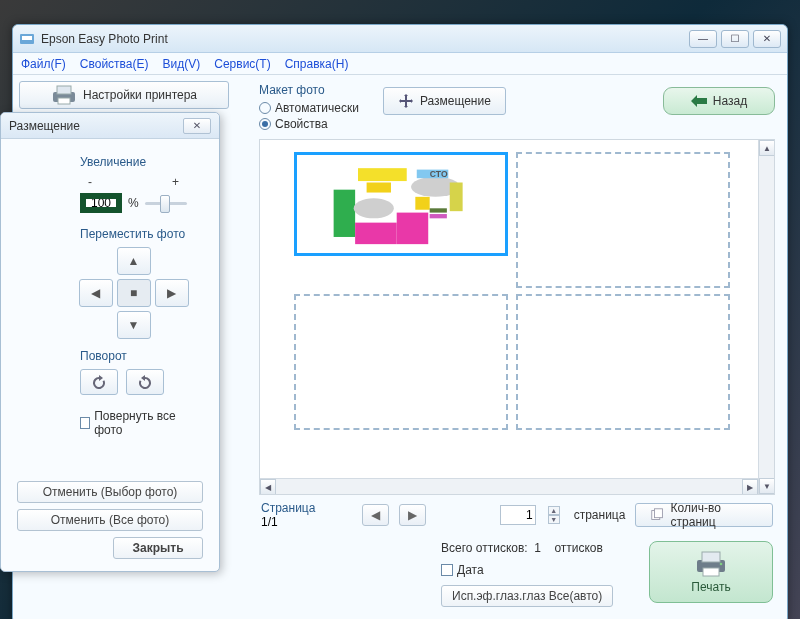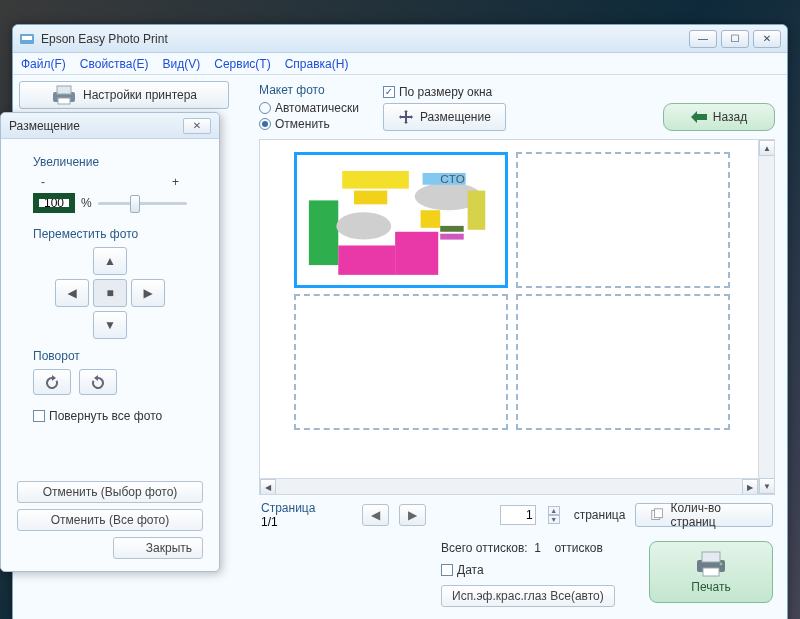--- a/index.html
+++ b/index.html
@@ -59,21 +59,21 @@
   .printbtn { width:124px; height:62px; border:1px solid #7fbf95; border-radius:8px;
     background:linear-gradient(#e3f4e9,#c3e6cf); display:flex; flex-direction:column; align-items:center; justify-content:center; gap:2px; color:#2a5a3a;}
   
   .panel { position:absolute; left:0px; top:112px; width:220px; height:460px;
     background:#f9fcff; border:1px solid #a8bfd4; border-radius:5px; box-shadow:2px 2px 10px rgba(0,0,0,.25);
     display:flex; flex-direction:column; }
   .panel-title { height:26px; background:linear-gradient(#eef5fb,#dbe8f5); border-bottom:1px solid #c3d3e2;
     display:flex; align-items:center; padding:0 8px; border-radius:5px 5px 0 0; color:#333;}
   .panel-title .closebox { margin-left:auto; width:28px; height:16px; border:1px solid #b0c2d4; border-radius:2px;
     background:linear-gradient(#fff,#e6edf5); display:flex; align-items:center; justify-content:center; font-size:10px; color:#556;}
-  .panel-body { flex:1; padding:10px 32px; color:#333;}
+  .panel-body { flex:1; padding:10px 32px; color:#333;margin-left:47px;}
   .section-label { color:#2a5a8a; margin:6px 0;}
   .zoom-signs{display:flex;justify-content:space-between;padding:0 8px;font-size:14px;color:#444;}
   .zoom-row { display:flex; align-items:center; gap:6px; margin:4px 0 14px;}
   .zoominput { width:42px; height:20px; border:6px solid #14532d; text-align:center;}
   .slider { flex:1; height:20px; position:relative;}
   .slider-track{position:absolute;left:0;right:0;top:9px;height:3px;background:#c8d2dd;border-radius:2px;}
   .slider-thumb{position:absolute;top:2px;left:36%;width:10px;height:18px;background:linear-gradient(#fff,#dce6ef);border:1px solid #9cb0c4;border-radius:2px;}
   .dpad { display:grid; grid-template-columns:34px 34px 34px; grid-template-rows:28px 28px 28px;
     gap:4px; justify-content:center; margin:4px 0 10px;}
   .dpad .padbtn { border:1px solid #a8bfd4; border-radius:3px; background:linear-gradient(#fff,#e9f0f7);
@@ -130,49 +130,45 @@
 
       <div class="topopts">
         <div>
           <div class="grouplabel">Макет фото</div>
           <div class="radio-row">
             <span class="radio"></span>
             <span>Автоматически</span>
           </div>
           <div class="radio-row">
             <span class="radio sel"></span>
-            <span>Отменить</span>
+            <span>Свойства</span>
           </div>
         </div>
 
         <div style="flex:1;">
-          <div class="radio-row">
-            <span class="chk sel"></span>
-            <span>По размеру окна</span>
-          </div>
           <div class="btnrow">
             <div class="button">
               <svg width="16" height="16" viewBox="0 0 16 16">
                   <path d="M8 1l2 2H9v4h4V6l2 2-2 2V9H9v4h1l-2 2-2-2h1V9H3v1L1 8l2-2v1h4V3H6z" fill="#557"></path>
                 </svg>
               <span>Размещение</span>
             </div>
             <div class="button green" style="margin-left:auto; width:112px;border-radius:9px;">
               <svg width="16" height="12" viewBox="0 0 16 12">
                   <path d="M0 6l6-6v3h10v6H6v3z" fill="#2a7a45"></path>
                 </svg>
               <span>Назад</span>
             </div>
           </div>
         </div>
       </div>
 
       <div class="previewpane">
         <div class="page">
-          <div class="slot sel" style="left:0;top:0;width:214px;height:136px;">
+          <div class="slot sel" style="left:0;top:0;width:214px;height:104px;font-weight:bold;">
             <div class="thumb">
               <svg class="mapimg" viewBox="0 0 200 120">
                 <rect x="0" y="0" width="200" height="120" fill="#fff"></rect>
                 <rect x="6" y="40" width="30" height="66" fill="#2fae4e"></rect>
                 <rect x="36" y="86" width="58" height="30" fill="#e938a8"></rect>
                 <rect x="94" y="72" width="44" height="44" fill="#e938a8"></rect>
                 <rect x="40" y="10" width="68" height="18" fill="#f4e02a"></rect>
                 <rect x="52" y="30" width="34" height="14" fill="#f2d11a"></rect>
                 <ellipse cx="62" cy="66" rx="28" ry="14" fill="#cfcfcf"></ellipse>
                 <ellipse cx="148" cy="36" rx="34" ry="14" fill="#cfcfcf"></ellipse>
@@ -228,21 +224,21 @@
           <div>
             <span>Всего оттисков:</span>
             &nbsp;<span>1</span>
             &nbsp;&nbsp;&nbsp;<span>оттисков</span>
           </div>
           <div class="radio-row">
             <span class="chk"></span>
             <span>Дата</span>
           </div>
           <div class="smallbtn">
-            <span>Исп.эф.крас.глаз Все(авто)</span>
+            <span>Исп.эф.глаз.глаз Все(авто)</span>
           </div>
         </div>
         <div class="printbtn">
           <svg width="34" height="28" viewBox="0 0 34 28">
               <rect x="3" y="10" width="28" height="12" rx="2" fill="#6e7d8a"></rect>
               <rect x="8" y="2" width="18" height="10" fill="#e3eaf0" stroke="#9aa"></rect>
               <rect x="9" y="18" width="16" height="8" fill="#fff" stroke="#9aa"></rect>
               <circle cx="27" cy="14" r="1.3" fill="#7fd080"></circle>
             </svg>
           <span>Печать</span>
@@ -307,17 +303,17 @@
     </div>
   </div>
 
   <div class="panel-bottom">
     <div class="smallbtn wide" style="justify-content:center;">
       <span>Отменить (Выбор фото)</span>
     </div>
     <div class="smallbtn wide" style="justify-content:center;">
       <span>Отменить (Все фото)</span>
     </div>
-    <div class="smallbtn right" style="justify-content:flex-end;">
+    <div class="smallbtn right" style="justify-content:center;font-weight:bold;">
       <span>Закрыть</span>
     </div>
   </div>
 </div>
 
 </body></html>

